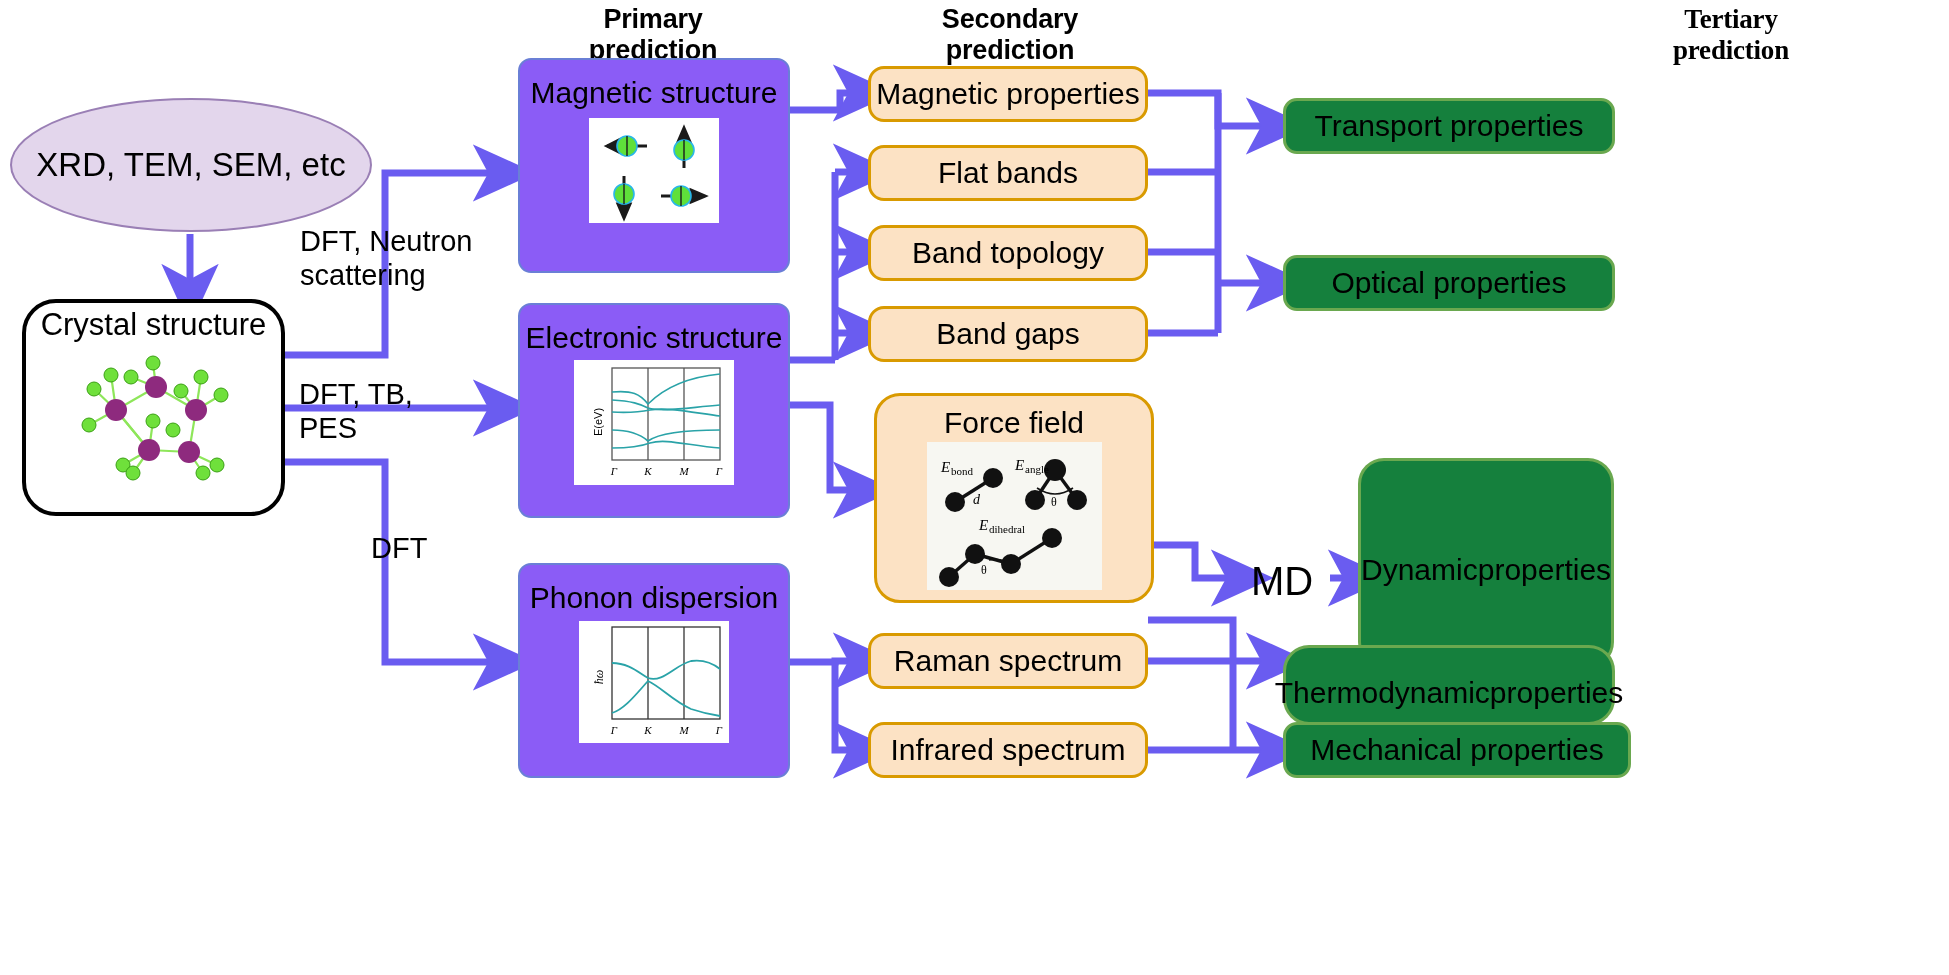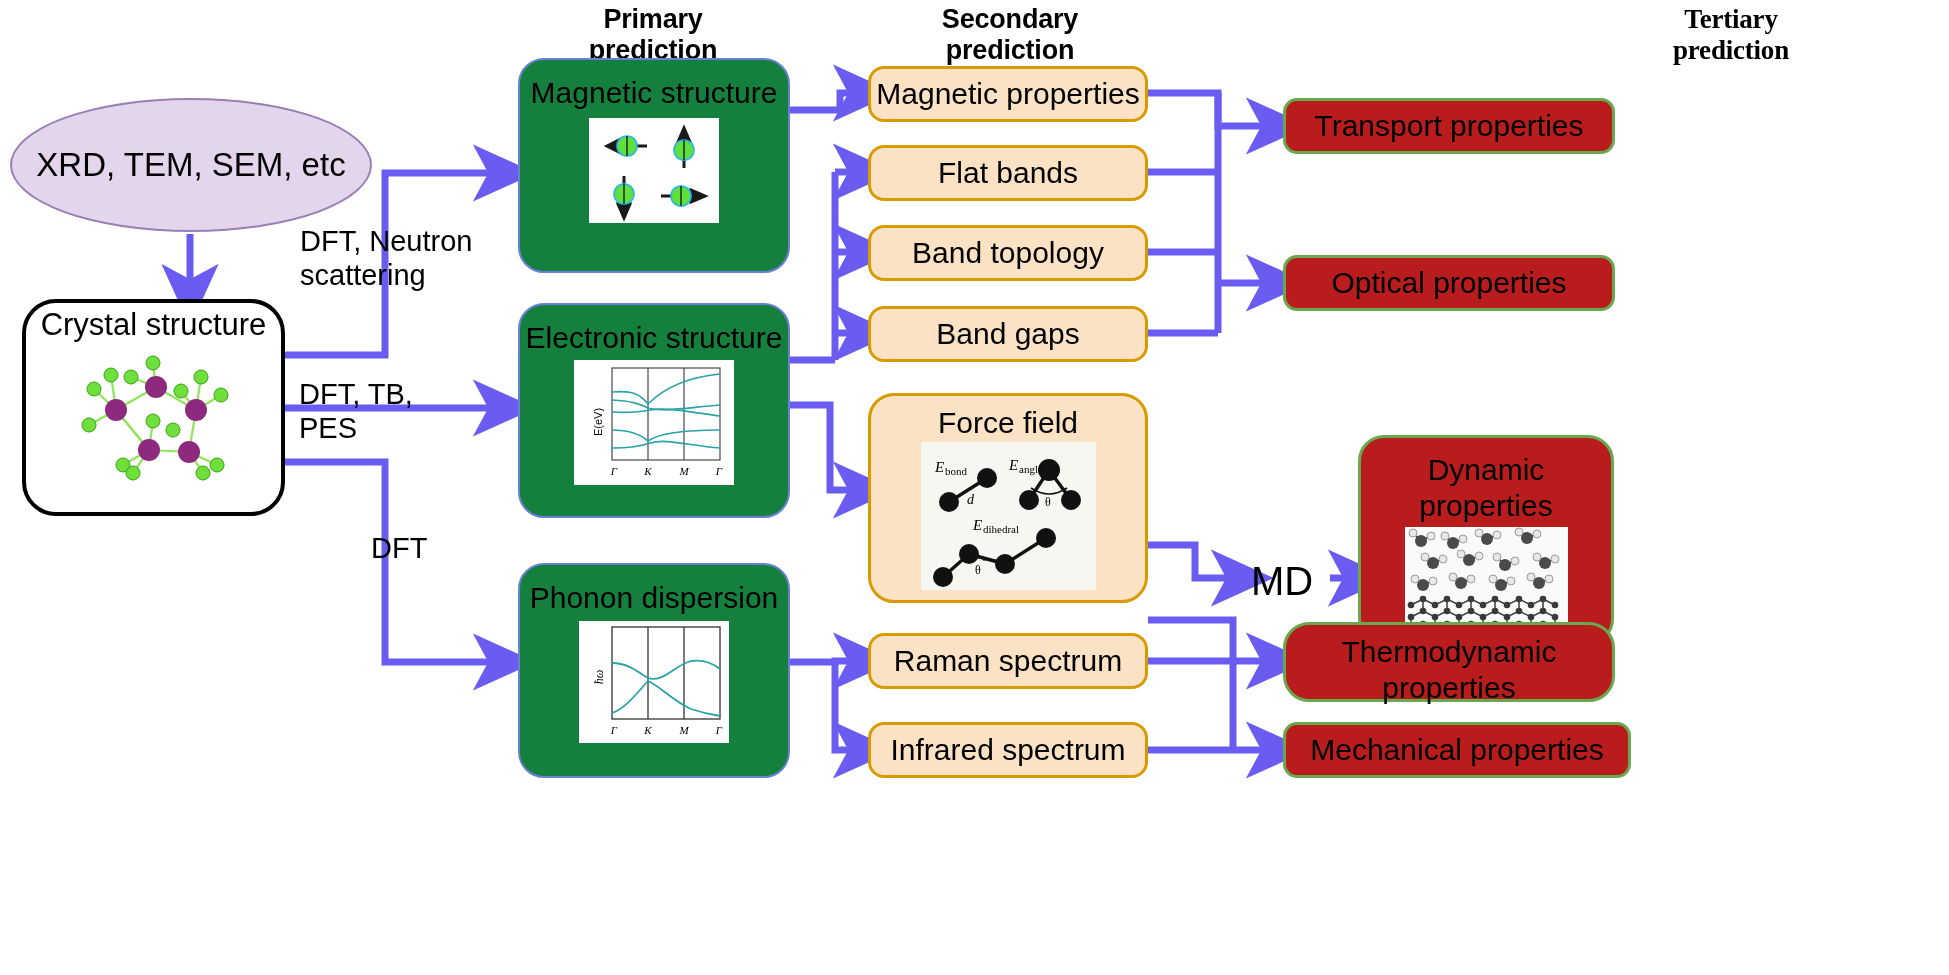--- a/index.html
+++ b/index.html
@@ -15,41 +15,41 @@
   .col-head {
     position:absolute; text-align:center; font-weight:bold; font-size:27px;
     line-height:31px; letter-spacing:-0.2px;
   }
 
   .node { position:absolute; display:flex; flex-direction:column; align-items:center; }
   .node .label { width:100%; text-align:center; }
 
   
   .prim {
-    background:#15803d; border:2.5px solid #6a7fd6; border-radius:26px;
+    background:#8b5cf6; border:2.5px solid #6a7fd6; border-radius:13px;
     padding-top:14px;
   }
   .prim .label { font-size:30px; line-height:38px; color:#000; }
 
   
   .sec {
     background:#fce2c4; border:3px solid #d99a00; border-radius:16px;
     display:flex; align-items:center; justify-content:center;
   }
   .sec .label { font-size:30px; line-height:34px; }
 
-  .sec.tall { flex-direction:column; justify-content:flex-start; padding-top:10px; border-radius:26px;}
+  .sec.tall { flex-direction:column; justify-content:flex-start; padding-top:10px; border-radius:26px;margin-left:6px;}
 
   
   .ter {
-    background:#b91c1c; border:3px solid #6aa84f; border-radius:14px;
+    background:#15803d; border:3px solid #6aa84f; border-radius:14px;
     display:flex; align-items:center; justify-content:center;
   }
   .ter .label { font-size:30px; line-height:36px; }
-  .ter.tall { flex-direction:column; justify-content:flex-start; padding-top:14px; border-radius:26px; }
+  .ter.tall { flex-direction:row; justify-content:flex-start; padding-top:14px; border-radius:26px;margin-top:23px; }
 
   
   .ellipse {
     position:absolute; background:#e3d6ec; border:2px solid #9a7fb5;
     border-radius:50%; display:flex; align-items:center; justify-content:center;
   }
   .ellipse .label { font-size:33px; }
 
   
   .crystal {

